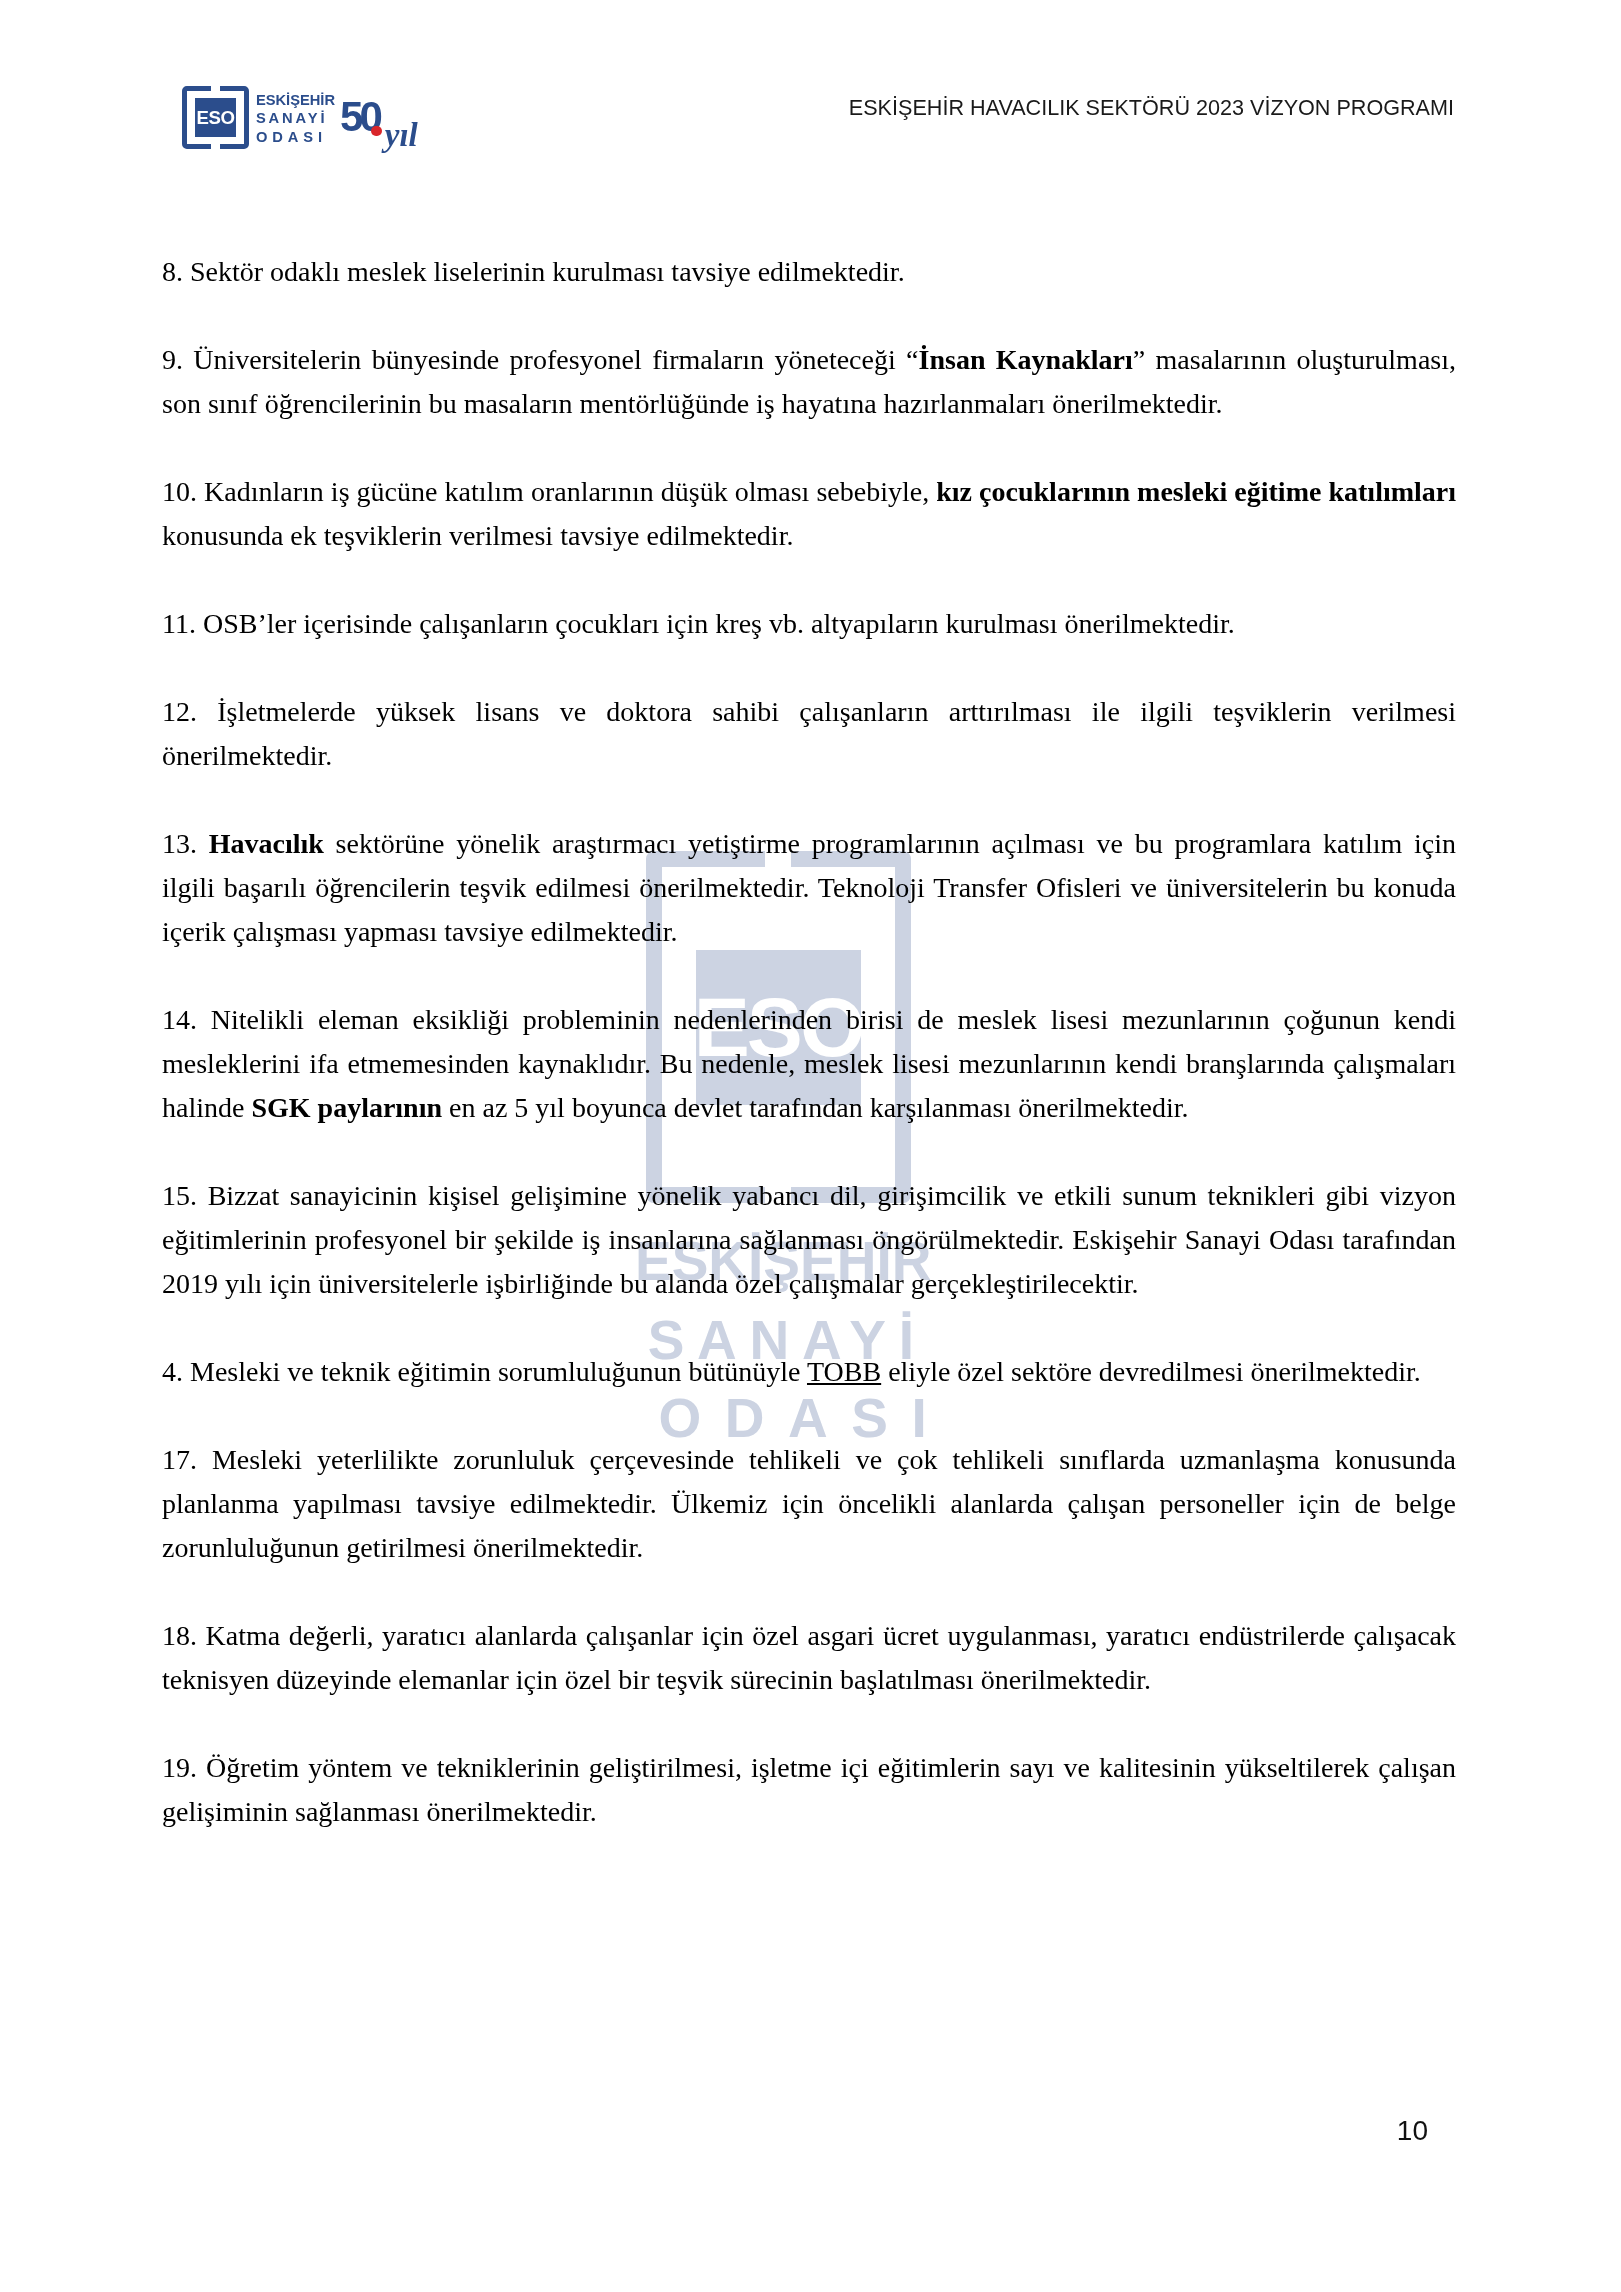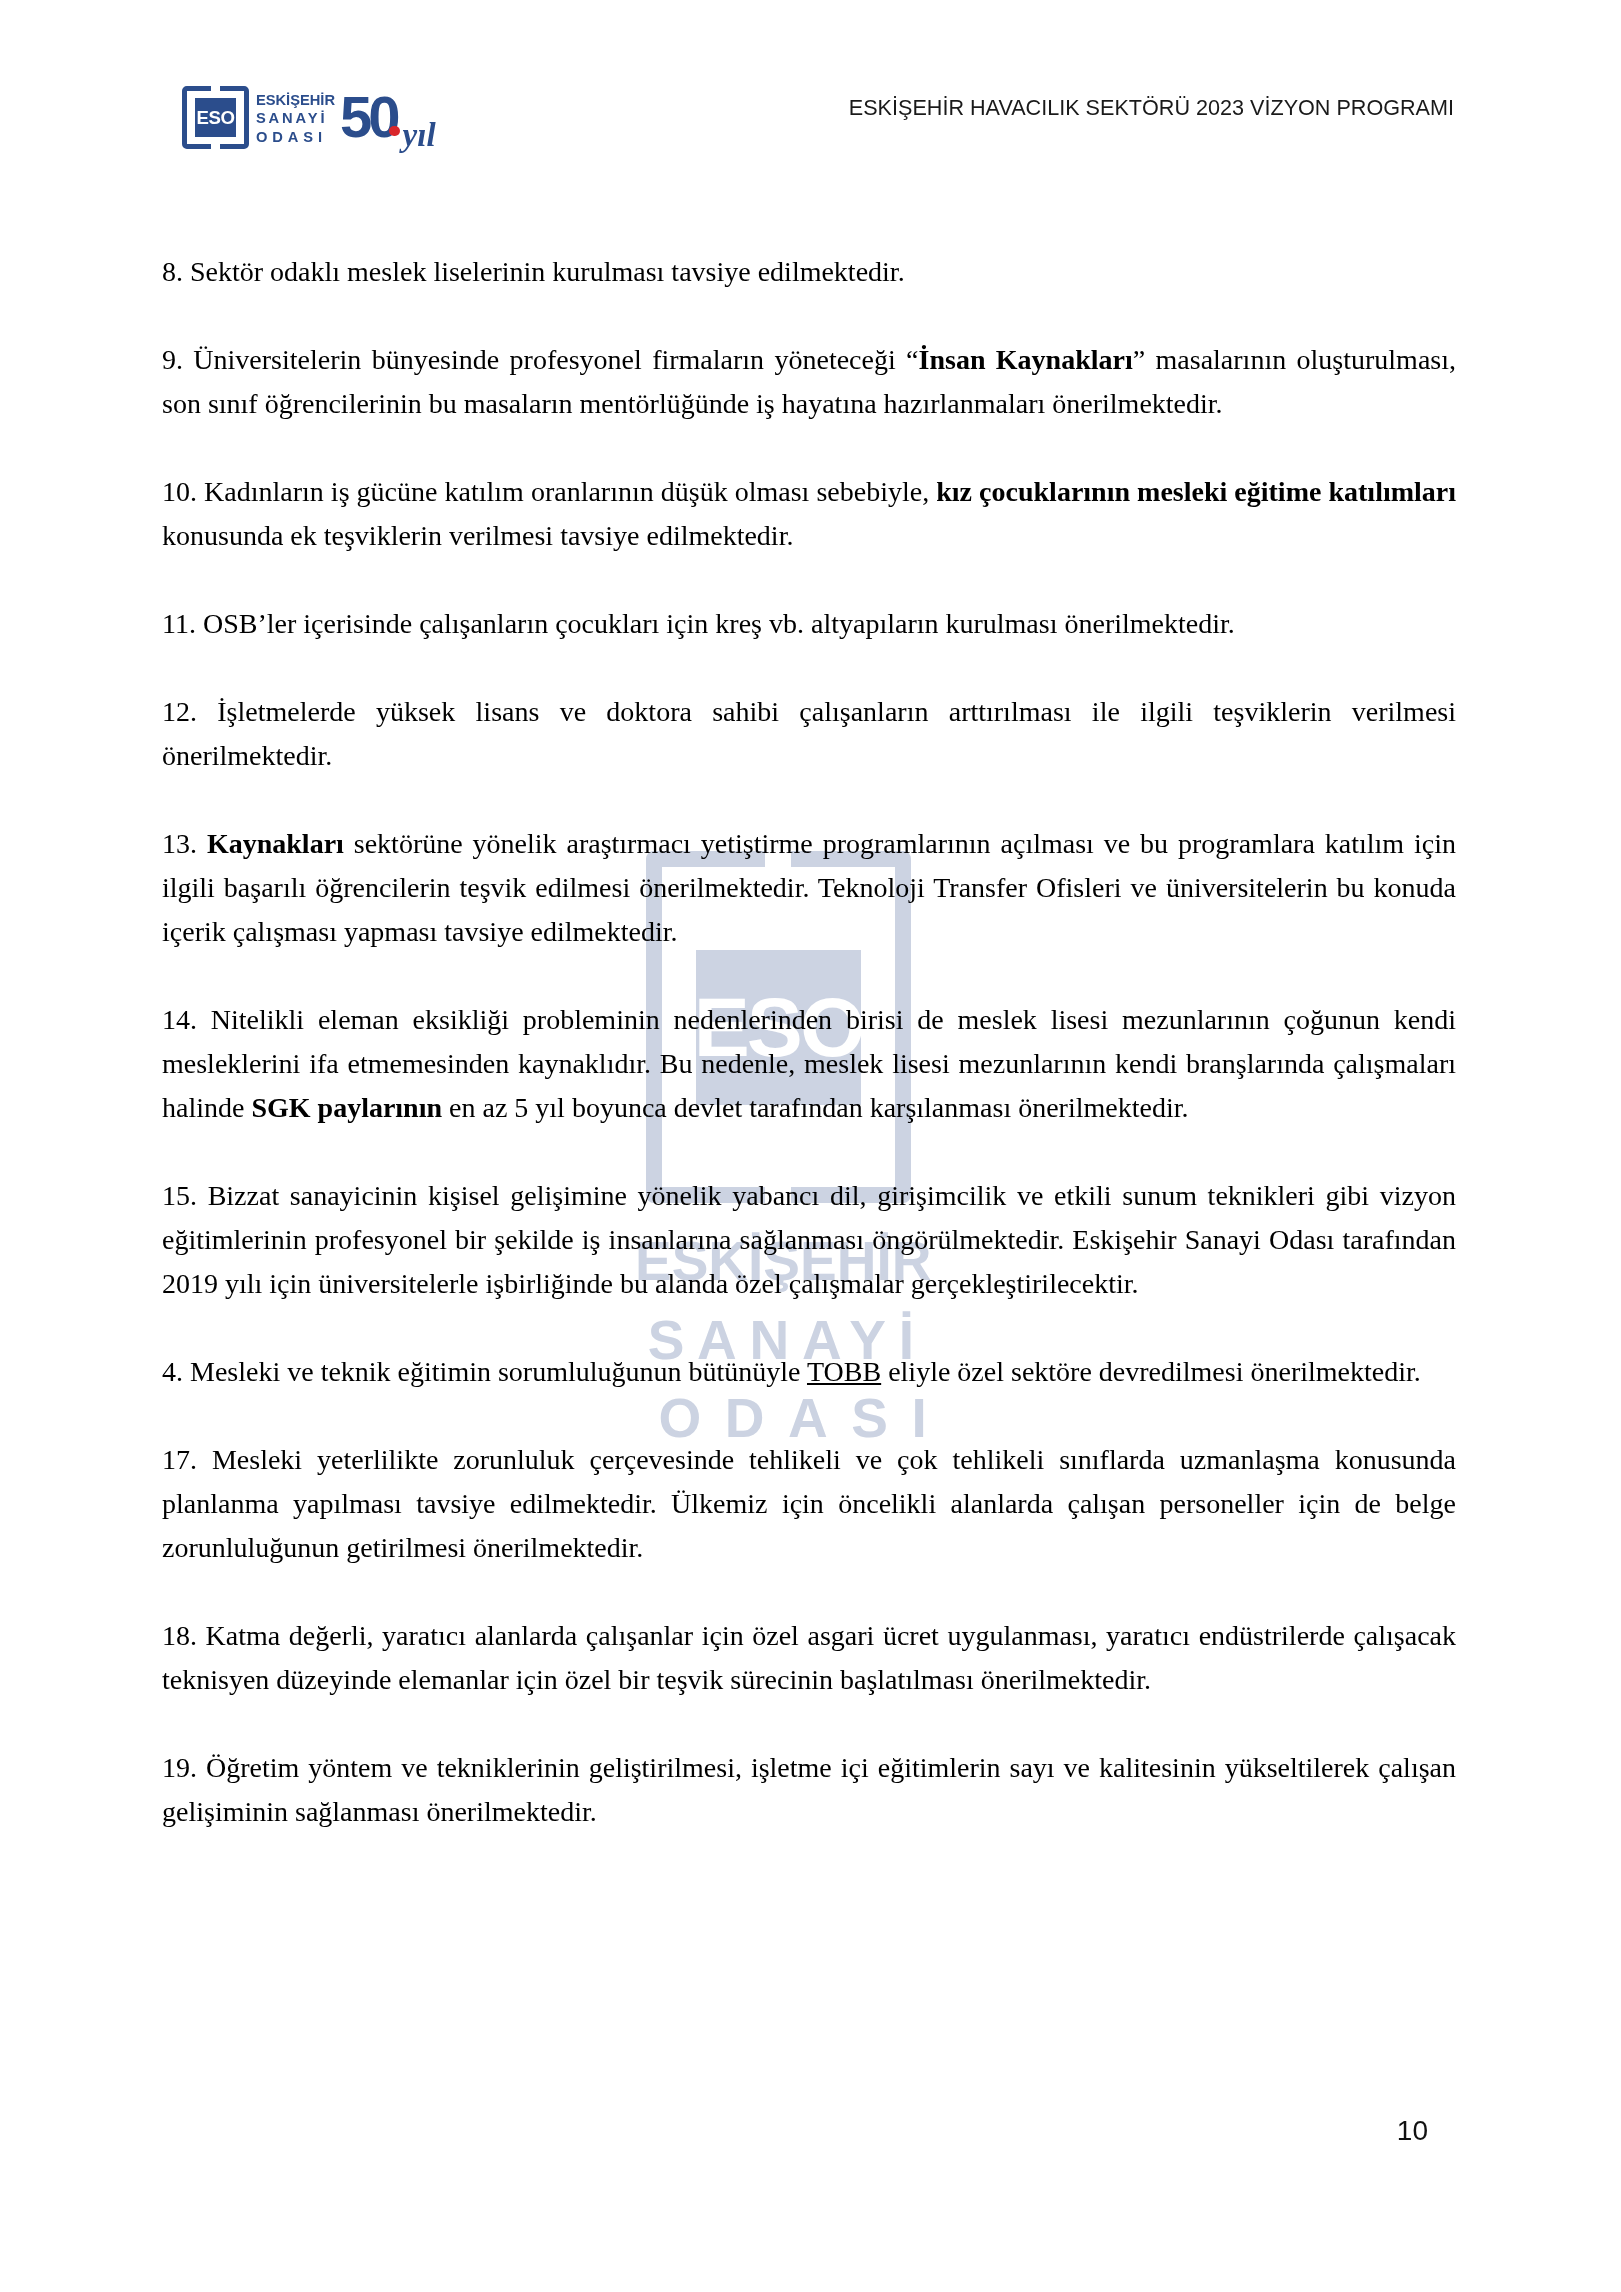--- a/index.html
+++ b/index.html
@@ -41,21 +41,21 @@
     margin-left:6.9px; height:65px;
     display:flex; flex-direction:column; justify-content:center;
     color:#2b4d8c; font-family:"Liberation Sans", sans-serif; font-weight:bold;
   }
   .logo-text .t1 { font-size:14.7px; line-height:18.6px; letter-spacing:0px; }
   .logo-text .t2 { font-size:14.7px; line-height:18.6px; letter-spacing:2.9px; }
   .logo-text .t3 { font-size:14.7px; line-height:18.6px; letter-spacing:4.9px; }
   .logo-50 {
     position:relative; margin-left:4.9px; margin-top:-2px;
     color:#2b4d8c; font-family:"Liberation Sans", sans-serif;
-    font-weight:bold; font-size:58px; line-height:65px; letter-spacing:-3.9px;
+    font-weight:bold; font-size:42px; line-height:65px; letter-spacing:-3.9px;
   }
   .logo-dot {
     position:absolute; width:10.8px; height:10.8px; border-radius:50%;
     background:#d9262b; right:-2.9px; bottom:12.7px;
   }
   .logo-yil {
     margin-left:5.9px; margin-top:31px;
     color:#2b4d8c; font-family:"Liberation Serif", serif;
     font-style:italic; font-weight:bold; font-size:33px;
   }
@@ -152,21 +152,21 @@
   <p><span>8. Sektör odaklı meslek liselerinin kurulması tavsiye edilmektedir.</span></p>
 
   <p><span>9. Üniversitelerin bünyesinde profesyonel firmaların yöneteceği “</span><b>İnsan Kaynakları</b><span>” masalarının oluşturulması, son sınıf öğrencilerinin bu masaların mentörlüğünde iş hayatına hazırlanmaları önerilmektedir.</span></p>
 
   <p><span>10. Kadınların iş gücüne katılım oranlarının düşük olması sebebiyle, </span><b>kız çocuklarının mesleki eğitime katılımları</b><span> konusunda ek teşviklerin verilmesi tavsiye edilmektedir.</span></p>
 
   <p><span>11. OSB’ler içerisinde çalışanların çocukları için kreş vb. altyapıların kurulması önerilmektedir.</span></p>
 
   <p><span>12. İşletmelerde yüksek lisans ve doktora sahibi çalışanların arttırılması ile ilgili teşviklerin verilmesi önerilmektedir.</span></p>
 
-  <p><span>13. </span><b>Kaynakları</b><span> sektörüne yönelik araştırmacı yetiştirme programlarının açılması ve bu programlara katılım için ilgili başarılı öğrencilerin teşvik edilmesi önerilmektedir. Teknoloji Transfer Ofisleri ve üniversitelerin bu konuda içerik çalışması yapması tavsiye edilmektedir.</span></p>
+  <p><span>13. </span><b>Havacılık</b><span> sektörüne yönelik araştırmacı yetiştirme programlarının açılması ve bu programlara katılım için ilgili başarılı öğrencilerin teşvik edilmesi önerilmektedir. Teknoloji Transfer Ofisleri ve üniversitelerin bu konuda içerik çalışması yapması tavsiye edilmektedir.</span></p>
 
   <p><span>14. Nitelikli eleman eksikliği probleminin nedenlerinden birisi de meslek lisesi mezunlarının çoğunun kendi mesleklerini ifa etmemesinden kaynaklıdır. Bu nedenle, meslek lisesi mezunlarının kendi branşlarında çalışmaları halinde </span><b>SGK paylarının</b><span> en az 5 yıl boyunca devlet tarafından karşılanması önerilmektedir.</span></p>
 
   <p><span>15. Bizzat sanayicinin kişisel gelişimine yönelik yabancı dil, girişimcilik ve etkili sunum teknikleri gibi vizyon eğitimlerinin profesyonel bir şekilde iş insanlarına sağlanması öngörülmektedir. Eskişehir Sanayi Odası tarafından 2019 yılı için üniversitelerle işbirliğinde bu alanda özel çalışmalar gerçekleştirilecektir.</span></p>
 
   <p><span>4. Mesleki ve teknik eğitimin sorumluluğunun bütünüyle </span><span class="u">TOBB</span><span> eliyle özel sektöre devredilmesi önerilmektedir.</span></p>
 
   <p><span>17. Mesleki yeterlilikte zorunluluk çerçevesinde tehlikeli ve çok tehlikeli sınıflarda uzmanlaşma konusunda planlanma yapılması tavsiye edilmektedir. Ülkemiz için öncelikli alanlarda çalışan personeller için de belge zorunluluğunun getirilmesi önerilmektedir.</span></p>
 
   <p><span>18. Katma değerli, yaratıcı alanlarda çalışanlar için özel asgari ücret uygulanması, yaratıcı endüstrilerde çalışacak teknisyen düzeyinde elemanlar için özel bir teşvik sürecinin başlatılması önerilmektedir.</span></p>

